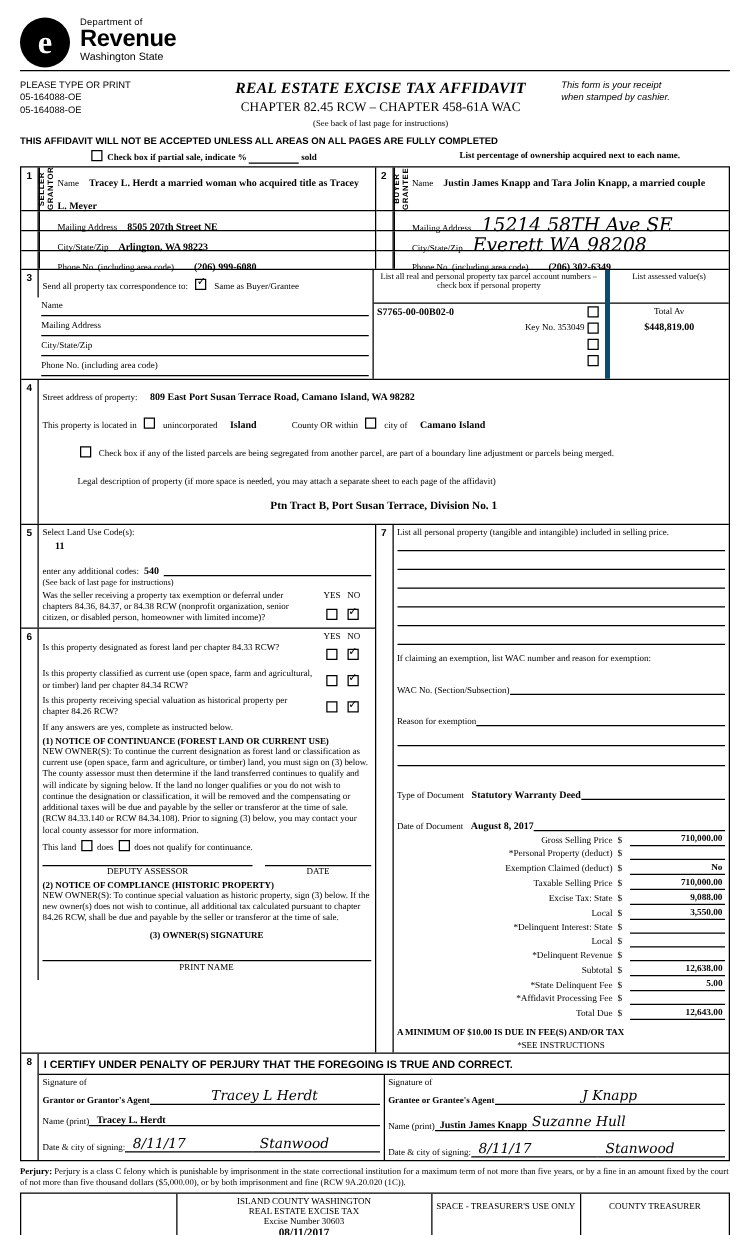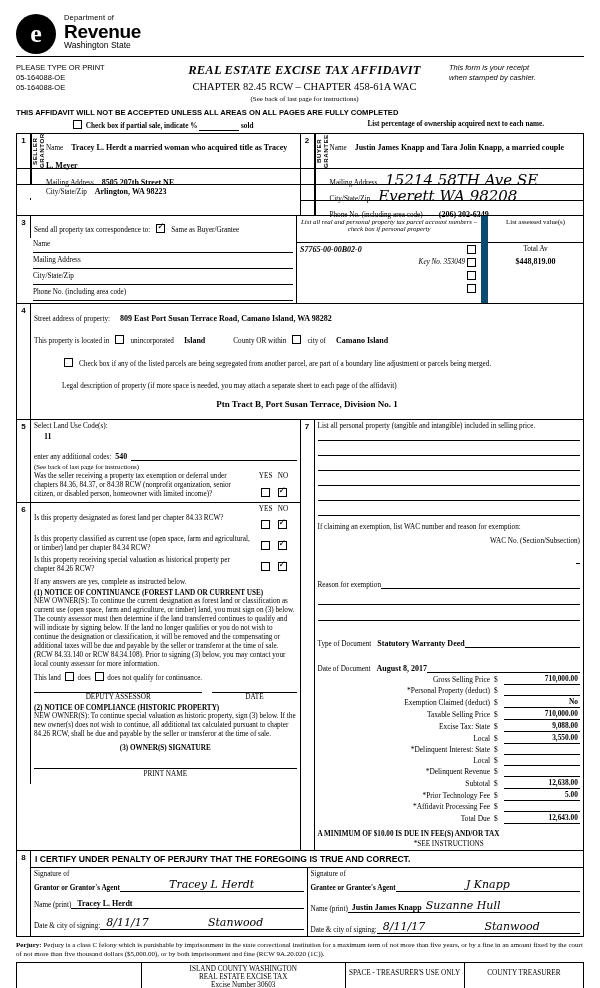--- a/index.html
+++ b/index.html
@@ -109,26 +109,34 @@
           </div>
         </div>
         <div class="row bt" style="height:15px;">
           <div class="num"></div>
           <div class="side"></div>
           <div class="pad" style="flex:1;">
             <span class="lbl">Mailing Address</span>
             <span class="val" style="margin-left:4px;">8505 207th Street NE</span>
           </div>
         </div>
-        <div class="row bt" style="height:15px;align-items:flex-end;">
+        <div class="row bt" style="height:15px;">
           <div class="num"></div>
           <div class="side"></div>
           <div class="pad" style="flex:1;">
             <span class="lbl">City/State/Zip</span>
             <span class="val" style="margin-left:4px;">Arlington, WA 98223</span>
+          </div>
+        </div>
+        <div class="row bt" style="height:14px;">
+          <div class="num"></div>
+          <div class="side"></div>
+          <div class="pad" style="flex:1;">
+            <span class="lbl">Phone No. (including area code)</span>
+            <span class="val" style="margin-left:12px;">(206) 999-6080</span>
           </div>
         </div>
       </div>
 
       <div style="width:50%;">
         <div class="row" style="height:34px;">
           <div class="num">2</div>
           <div class="side">BUYER GRANTEE</div>
           <div class="pad" style="flex:1;">
             <span class="lbl">Name</span>
@@ -172,21 +180,21 @@
             <span class="lbl">Same as Buyer/Grantee</span>
           </div>
         </div>
         <div class="pad" style="padding-left:16px;">
           <div class="lbl ln" style="height:12px;"><span>Name</span></div>
           <div class="lbl ln" style="height:12px;margin-top:3px;"><span>Mailing Address</span></div>
           <div class="lbl ln" style="height:12px;margin-top:3px;"><span>City/State/Zip</span></div>
           <div class="lbl ln" style="height:12px;margin-top:3px;"><span>Phone No. (including area code)</span></div>
         </div>
       </div>
-      <div style="width:33%;border-right:7px solid #0c4a6e;font-style:italic;">
+      <div style="width:33%;border-right:4px solid #0c4a6e;">
         <div class="pad sm c" style="border-bottom:1px solid #000;height:22px;">List all real and personal property tax parcel account numbers – check box if personal property</div>
         <div class="row pad" style="justify-content:space-between;">
           <span class="val">S7765-00-00B02-0</span>
           <span class="ck"></span>
         </div>
         <div class="row pad" style="justify-content:flex-end;">
           <span class="lbl">Key No. 353049</span>
           <span class="ck"></span>
         </div>
         <div class="row pad" style="justify-content:flex-end;">
@@ -310,21 +318,21 @@
           <div class="num">7</div>
           <div class="pad" style="flex:1;">
             <div class="lbl lh">List all personal property (tangible and intangible) included in selling price.</div>
             <div class="lineblank"></div>
             <div class="lineblank" style="margin-top:5px;"></div>
             <div class="lineblank" style="margin-top:5px;"></div>
             <div class="lineblank" style="margin-top:5px;"></div>
             <div class="lineblank" style="margin-top:5px;"></div>
             <div class="lineblank" style="margin-top:5px;"></div>
             <div class="lbl lh" style="margin-top:7px;">If claiming an exemption, list WAC number and reason for exemption:</div>
-            <div style="display:flex;align-items:flex-end;margin-top:5px;flex-direction:column;">
+            <div style="display:flex;align-items:flex-end;margin-top:5px;">
               <span class="lbl">WAC No. (Section/Subsection)</span>
               <span style="flex:1;border-bottom:.7px solid #000;">&nbsp;</span>
             </div>
             <div style="display:flex;align-items:flex-end;margin-top:6px;">
               <span class="lbl">Reason for exemption</span>
               <span style="flex:1;border-bottom:.7px solid #000;">&nbsp;</span>
             </div>
             <div class="lineblank" style="margin-top:6px;"></div>
             <div class="lineblank" style="margin-top:6px;"></div>
             <div style="display:flex;align-items:flex-end;margin-top:8px;">
@@ -384,21 +392,21 @@
                       <td class="mlbl">*Delinquent Revenue</td>
                       <td class="dollar">$</td>
                       <td class="mval"></td>
                     </tr>
                 <tr>
                       <td class="mlbl">Subtotal</td>
                       <td class="dollar">$</td>
                       <td class="mval">12,638.00</td>
                     </tr>
                 <tr>
-                      <td class="mlbl">*Prior Technology Fee</td>
+                      <td class="mlbl">*State Delinquent Fee</td>
                       <td class="dollar">$</td>
                       <td class="mval">5.00</td>
                     </tr>
                 <tr>
                       <td class="mlbl">*Affidavit Processing Fee</td>
                       <td class="dollar">$</td>
                       <td class="mval"></td>
                     </tr>
                 <tr>
                       <td class="mlbl">Total Due</td>

